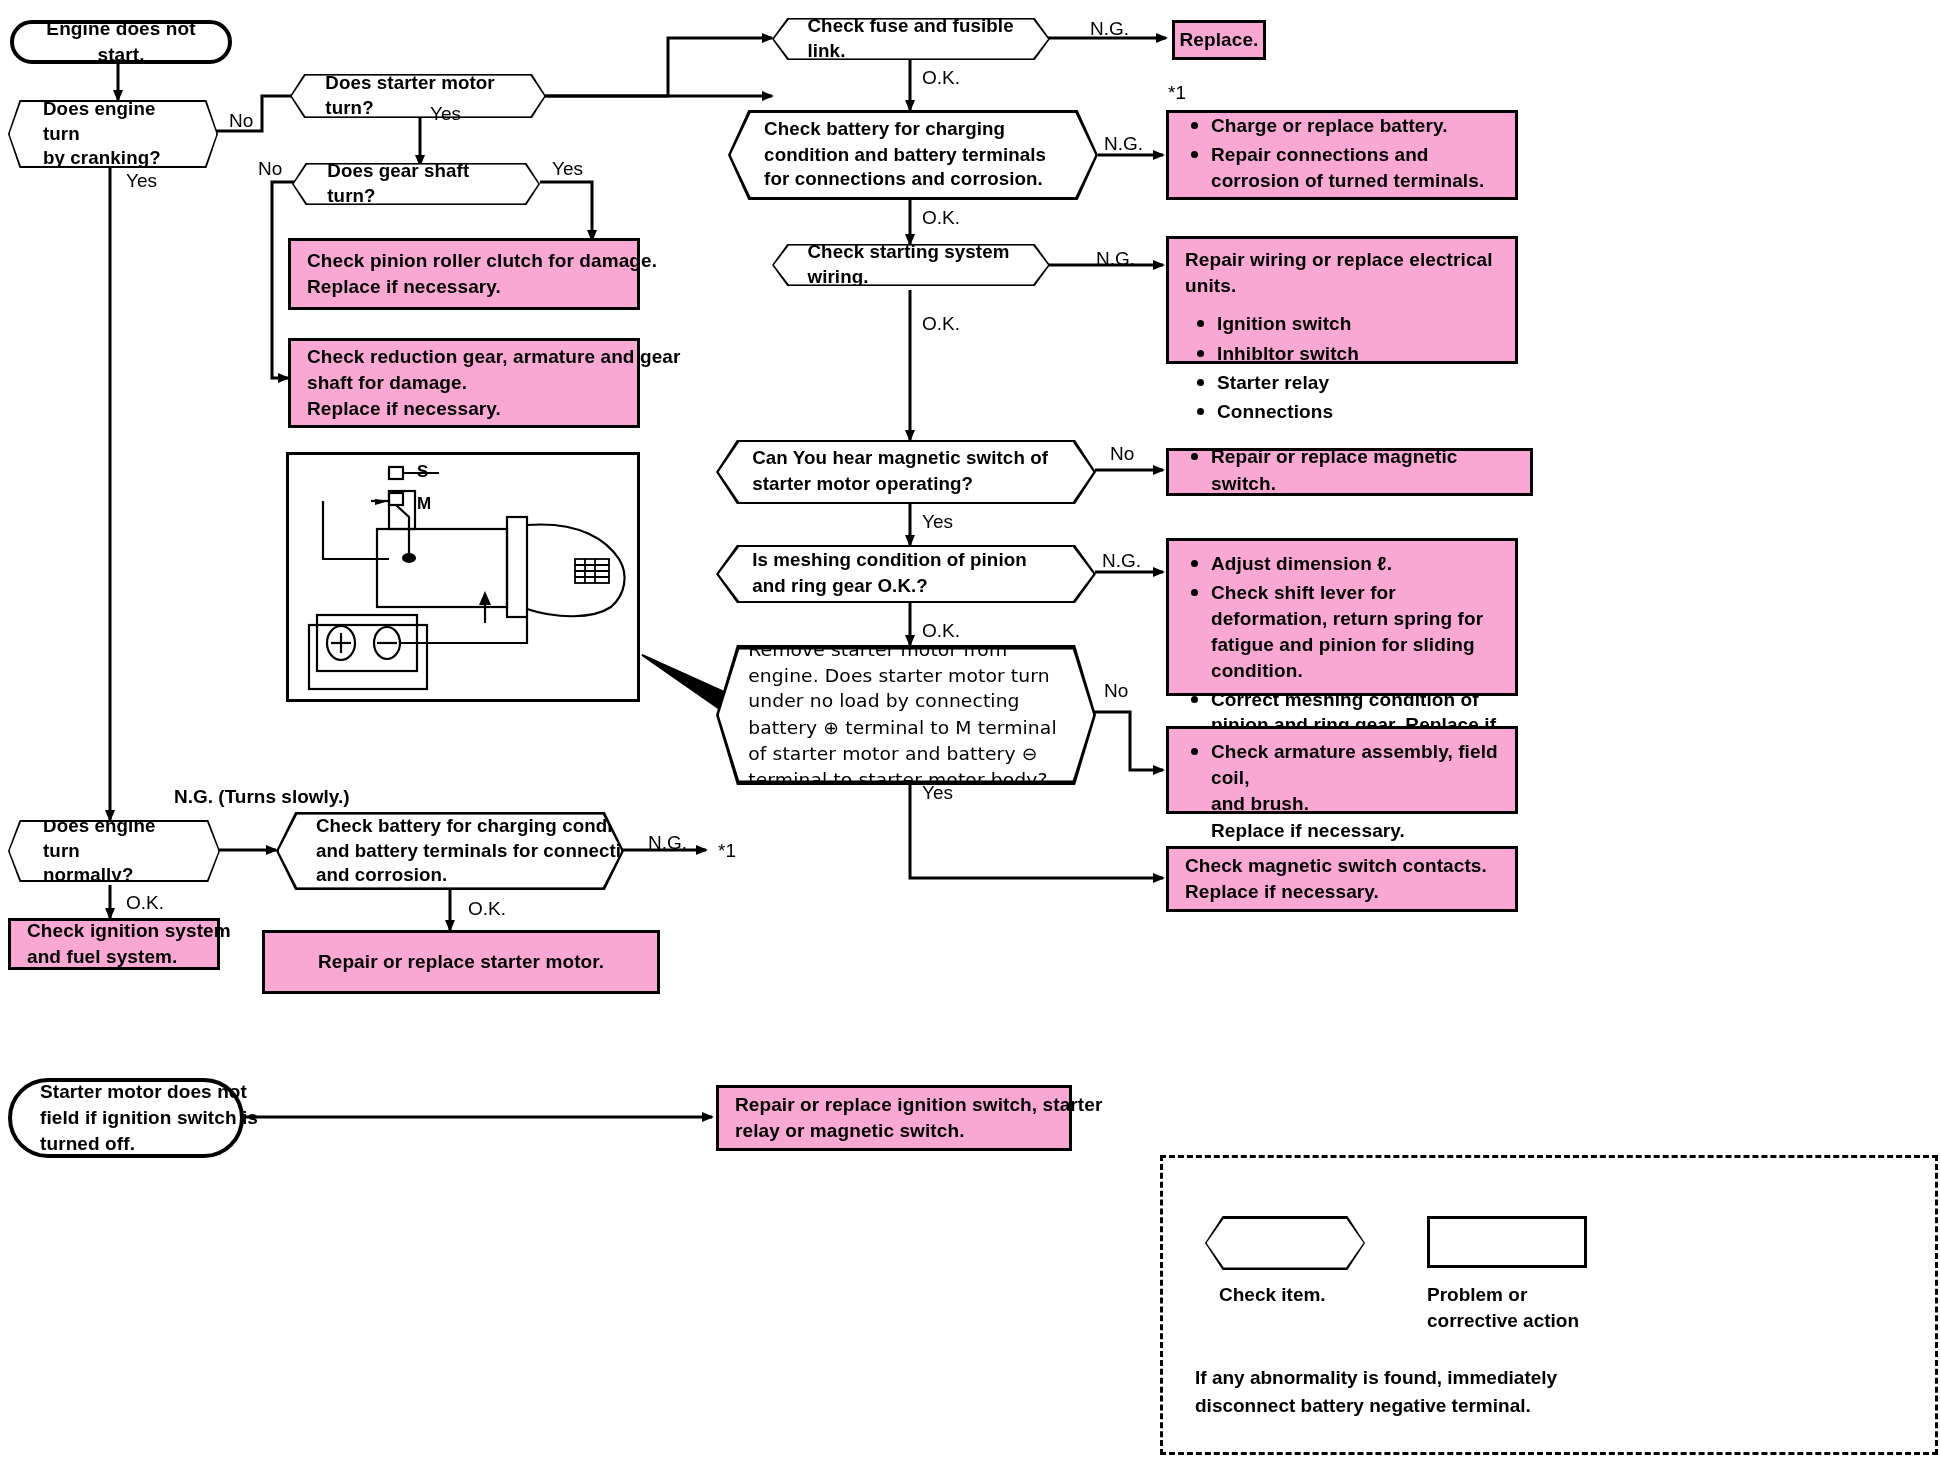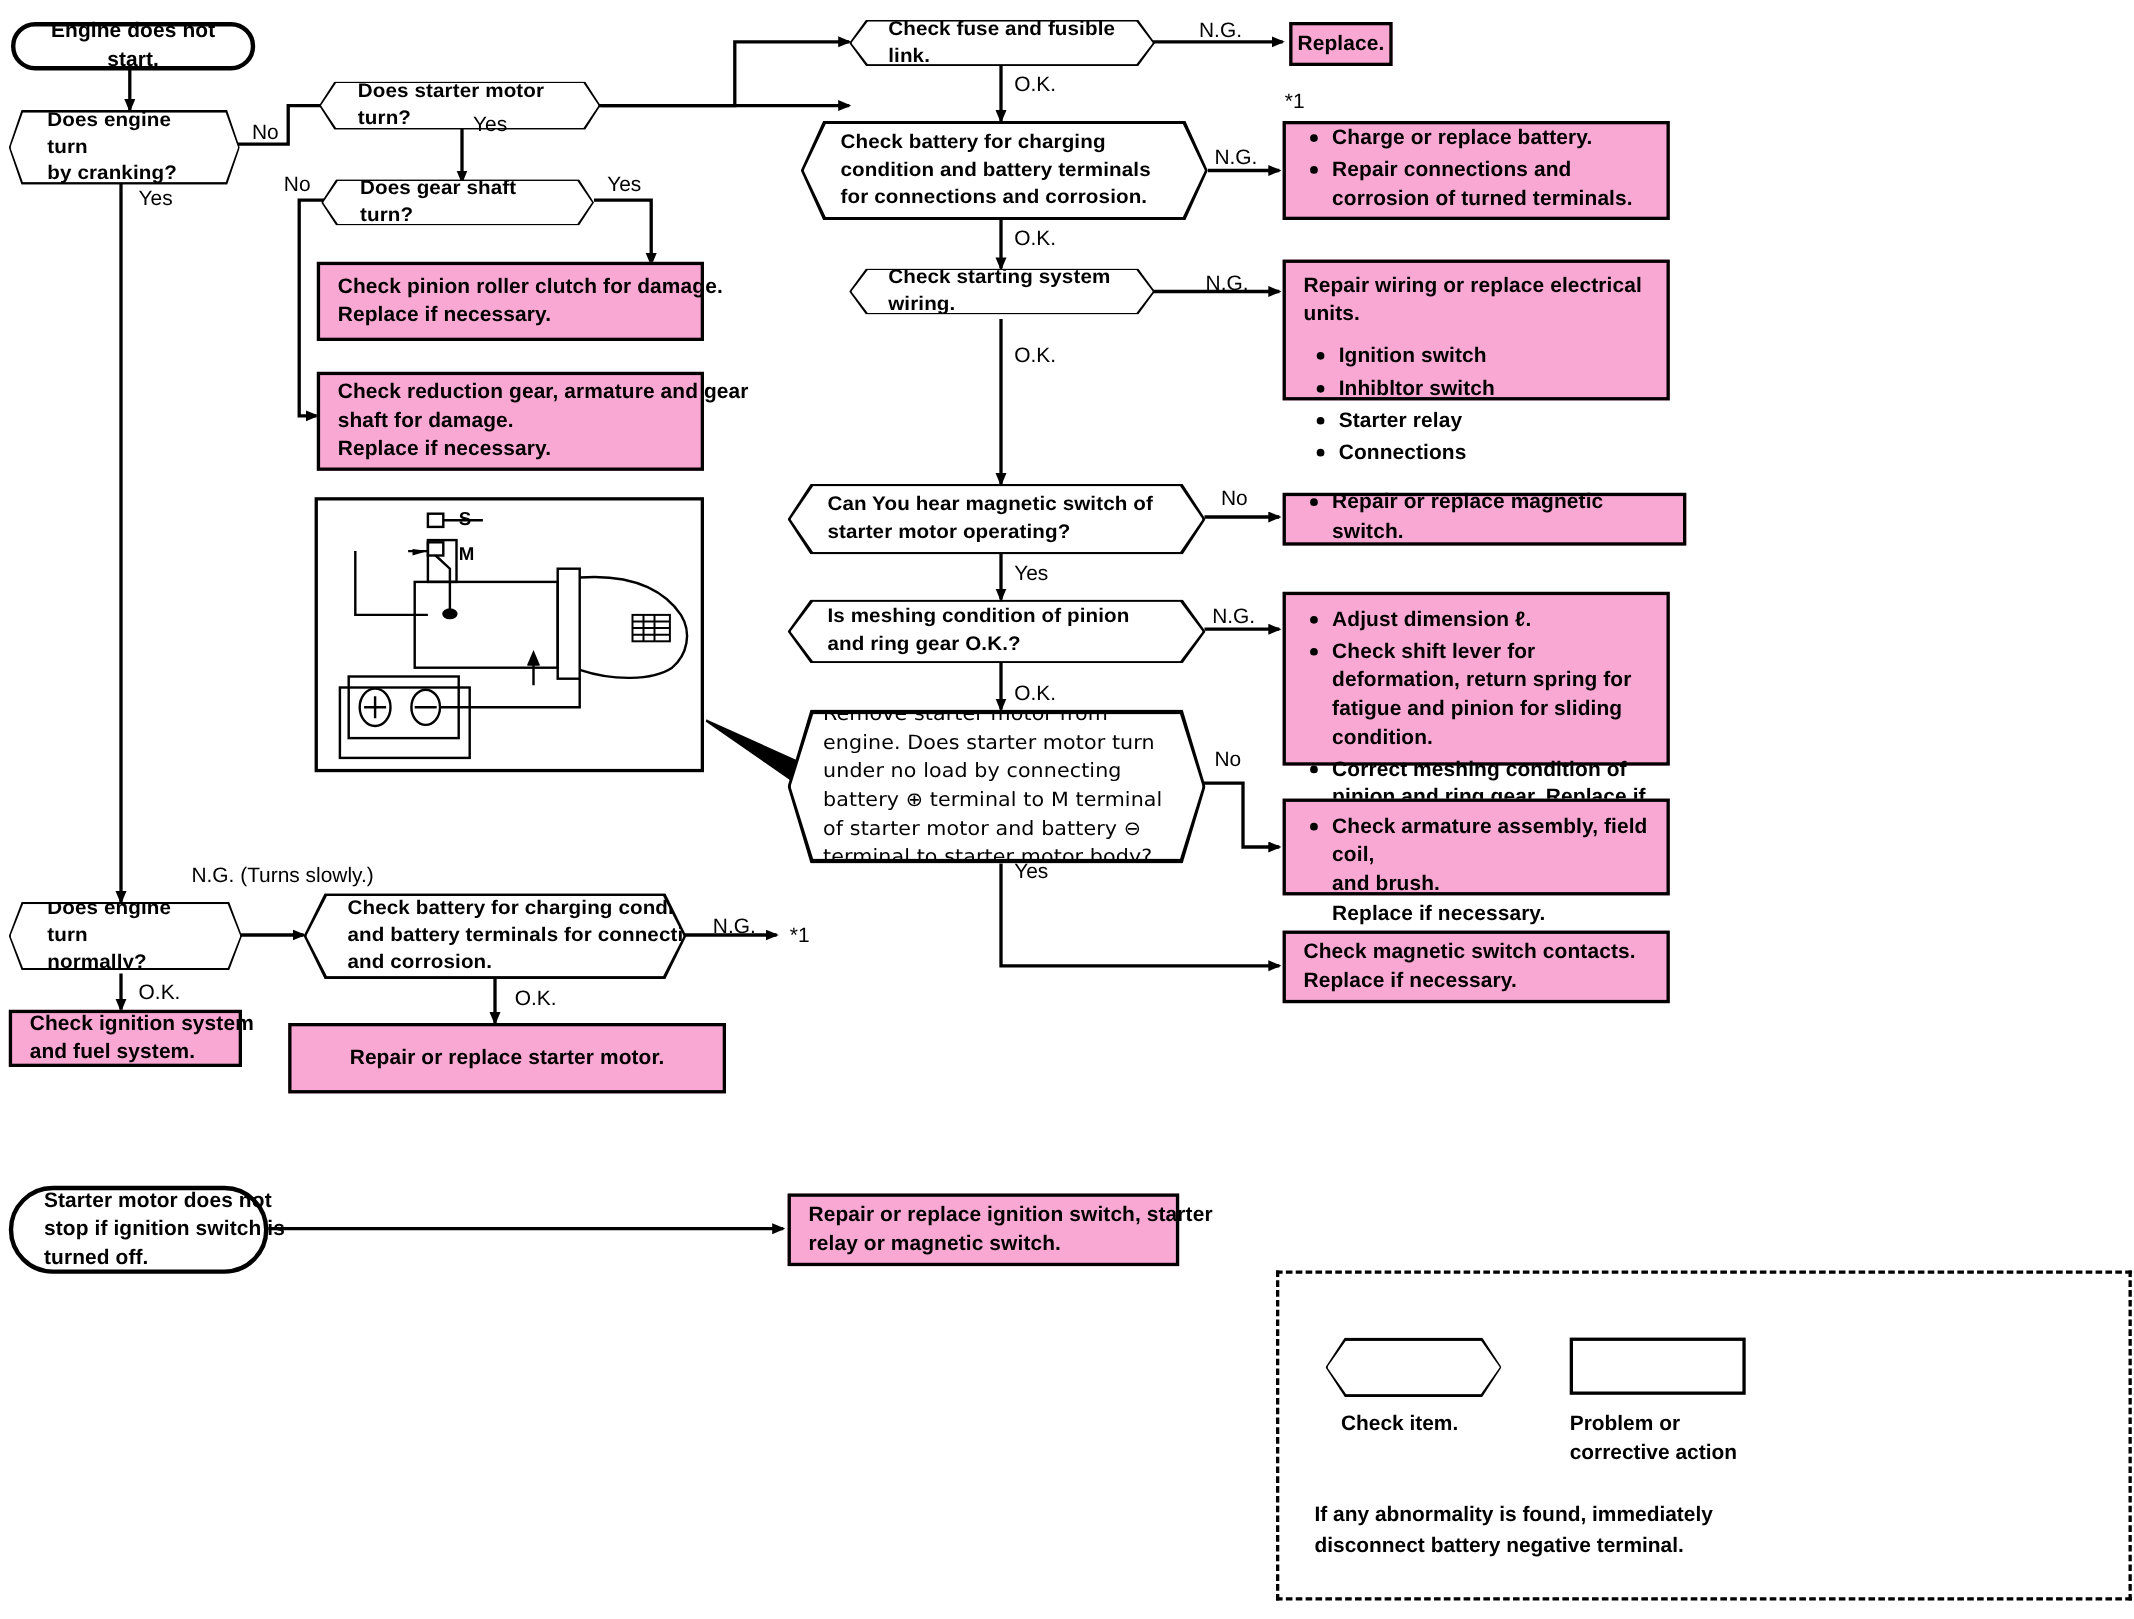--- a/index.html
+++ b/index.html
@@ -67,21 +67,21 @@
   }
 
   .label {
     position: absolute;
     font-size: 19px;
     font-weight: normal;
     font-family: "Liberation Sans", sans-serif;
     white-space: nowrap;
     color: #000;
   }
-  .label.bold { font-weight: normal; }
+  .label.bold { font-weight: bold; }
 
   ul.bullets {
     margin: 0;
     padding: 0 0 0 26px;
     list-style: none;
   }
   ul.bullets li {
     position: relative;
     margin: 0 0 3px 0;
   }
@@ -462,21 +462,21 @@
   <div class="label" style="left:718px; top:840px;">*1</div>
   <div class="label" style="left:468px; top:898px;">O.K.</div>
 
   <div class="node box" style="left:262px; top:930px; width:398px; height:64px; justify-content:center;">
     <span>Repair or replace starter motor.</span>
   </div>
 
   <div class="node stadium" style="left:8px; top:1078px; width:236px; height:80px; justify-content:flex-start; border-radius:44px; padding-left:28px;">
     <div class="plain-lines" style="text-align:left;">
       <div>Starter motor does not</div>
-      <div>stop if ignition switch is</div>
+      <div>field if ignition switch is</div>
       <div>turned off.</div>
     </div>
   </div>
 
   <div class="node box" style="left:716px; top:1085px; width:356px; height:66px;">
     <div class="plain-lines">
       <div>Repair or replace ignition switch, starter</div>
       <div>relay or magnetic switch.</div>
     </div>
   </div>

